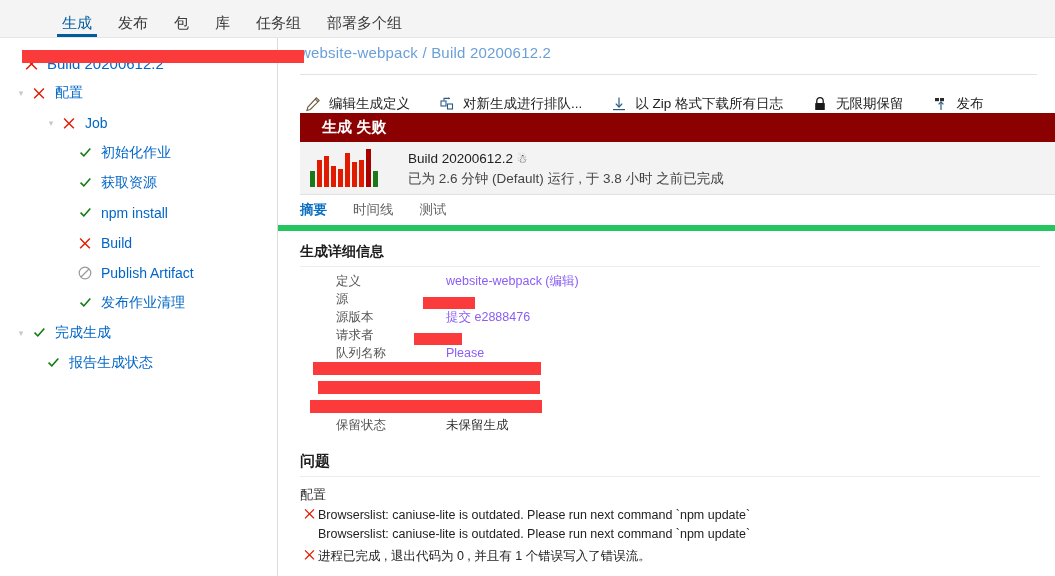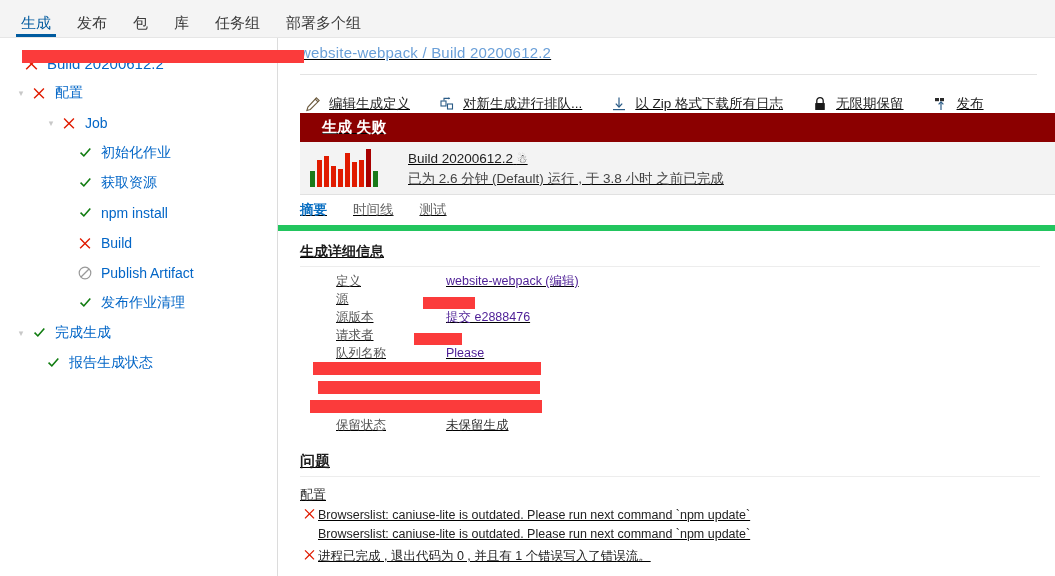--- a/index.html
+++ b/index.html
@@ -9,21 +9,21 @@
     background: #ffffff;
     font-family: "Liberation Sans", "DejaVu Sans", sans-serif;
     overflow: hidden;
   }
   #app { position: relative; width: 1055px; height: 576px; background:#fff; }
 
   
   .topnav {
     position: absolute; left:0; top:0; width:1055px; height:37px;
     background:#f4f4f4;
-    display:flex; align-items:flex-end;
+    display:flex; align-items:flex-end;padding-left:41px;
   }
   .topnav-inner { display:flex; align-items:flex-end; padding-left:8px; height:37px; }
   .nav-tab {
     position: relative;
     font-size:15px; color:#3b3b3b;
     padding: 0 13px 7px 13px;
     line-height:15px;
     cursor: default;
     white-space: nowrap;
   }
@@ -58,21 +58,21 @@
     width:18px; min-width:18px; height:16px; margin-right:7px;
     display:inline-flex; align-items:center; justify-content:center;
   }
   .st svg { display:block; }
 
   .sidebar-divider {
     position:absolute; left:277px; top:38px; width:1px; height:538px; background:#dcdcdc;
   }
 
   
-  .main { position:absolute; left:278px; top:38px; width:777px; height:538px; background:#fff;text-decoration:underline; }
+  .main { position:absolute; left:278px; top:38px; width:777px; height:538px; background:#fff; }
 
   .breadcrumb-wrap {
     position:relative; height:32px; padding: 6px 0 0 22px;
   }
   .breadcrumb-text {
     font-size:15px; color:#6a9fd8; white-space:nowrap; letter-spacing:0.2px;
   }
   .redact {
     position:absolute; background:#fb3b3b;
   }
@@ -125,21 +125,21 @@
   
   .section { padding-left:22px; position:relative; }
   .sec-title {
     font-size:14px; color:#1d1d1d; font-weight:bold; padding-top:12px; padding-bottom:5px;
   }
   .sec-title.small { font-size:15px; }
   .sec-rule { height:1px; background:#ededed; width:740px; margin-bottom:5px; }
 
   .kv { display:flex; font-size:12.5px; line-height:18px; height:18px; }
   .kv .k { width:110px; color:#555;margin-left:36px; }
-  .kv .v { color:#4c1d95; }
+  .kv .v { color:#8b5cf6; }
   .kv .v.plain { color:#333; }
 
   
   .redact-src    { left:423px;  top:297px; width:52px;  height:12px; }
   .redact-req    { left:414px;  top:333px; width:48px;  height:12px; }
   .redact-row1   { left:313px;  top:362px; width:228px; height:13px; }
   .redact-row2   { left:318px;  top:381px; width:222px; height:13px; }
   .redact-row3   { left:310px;  top:400px; width:232px; height:13px; }
 
   

